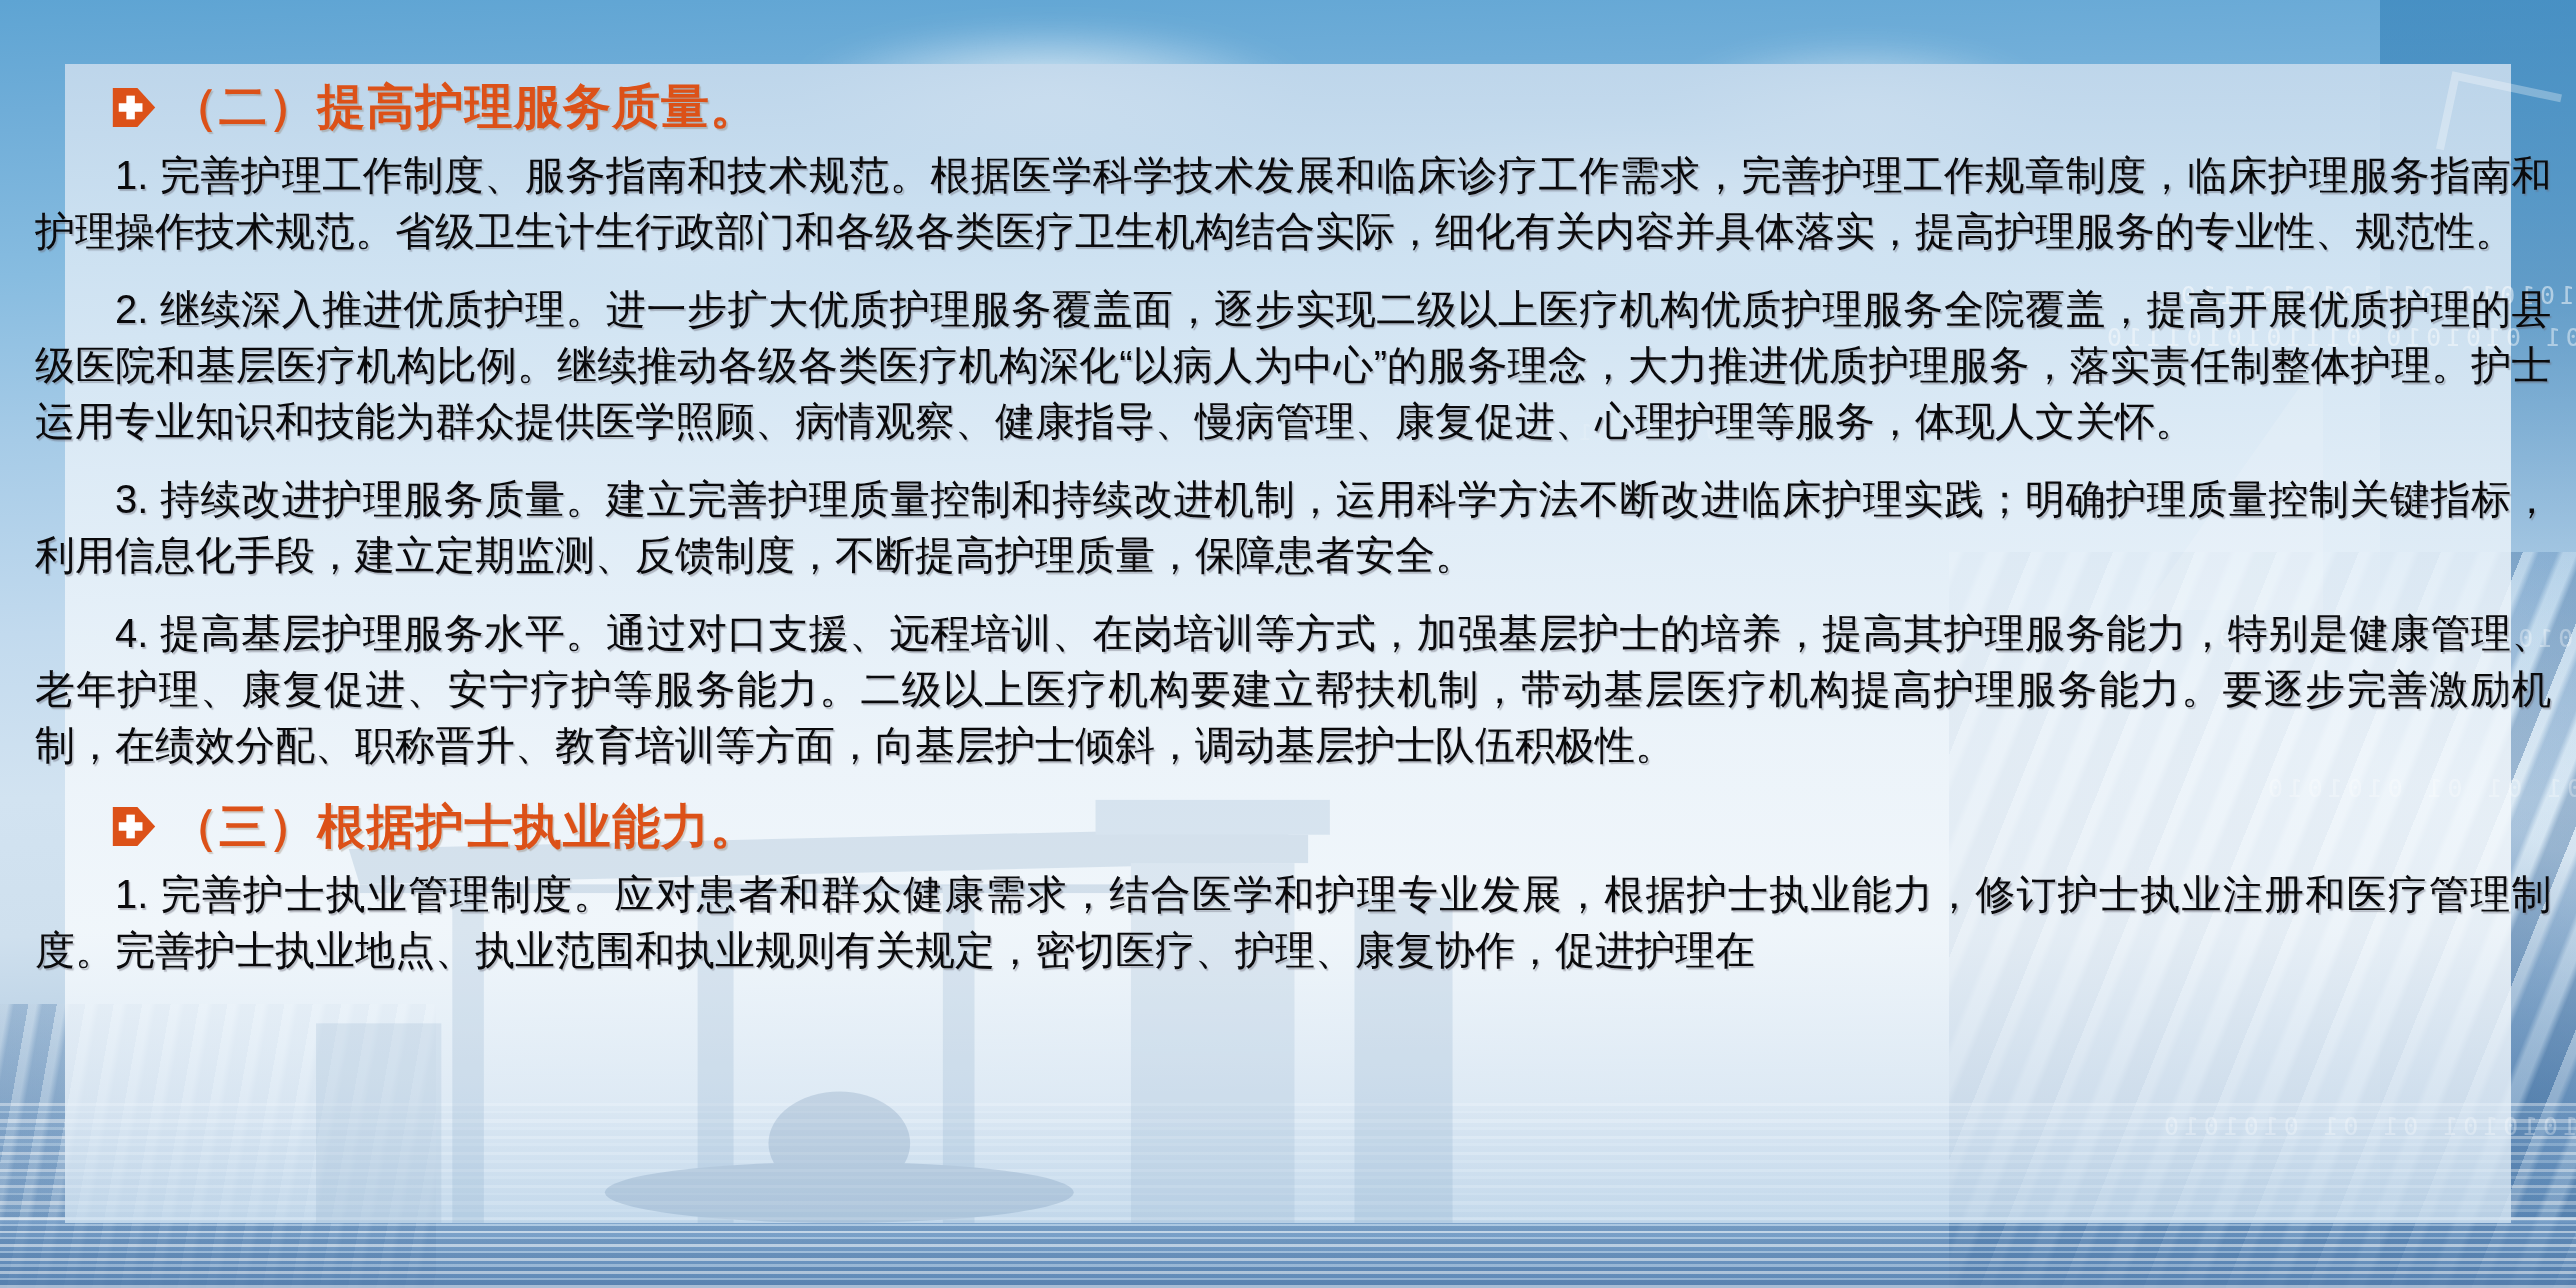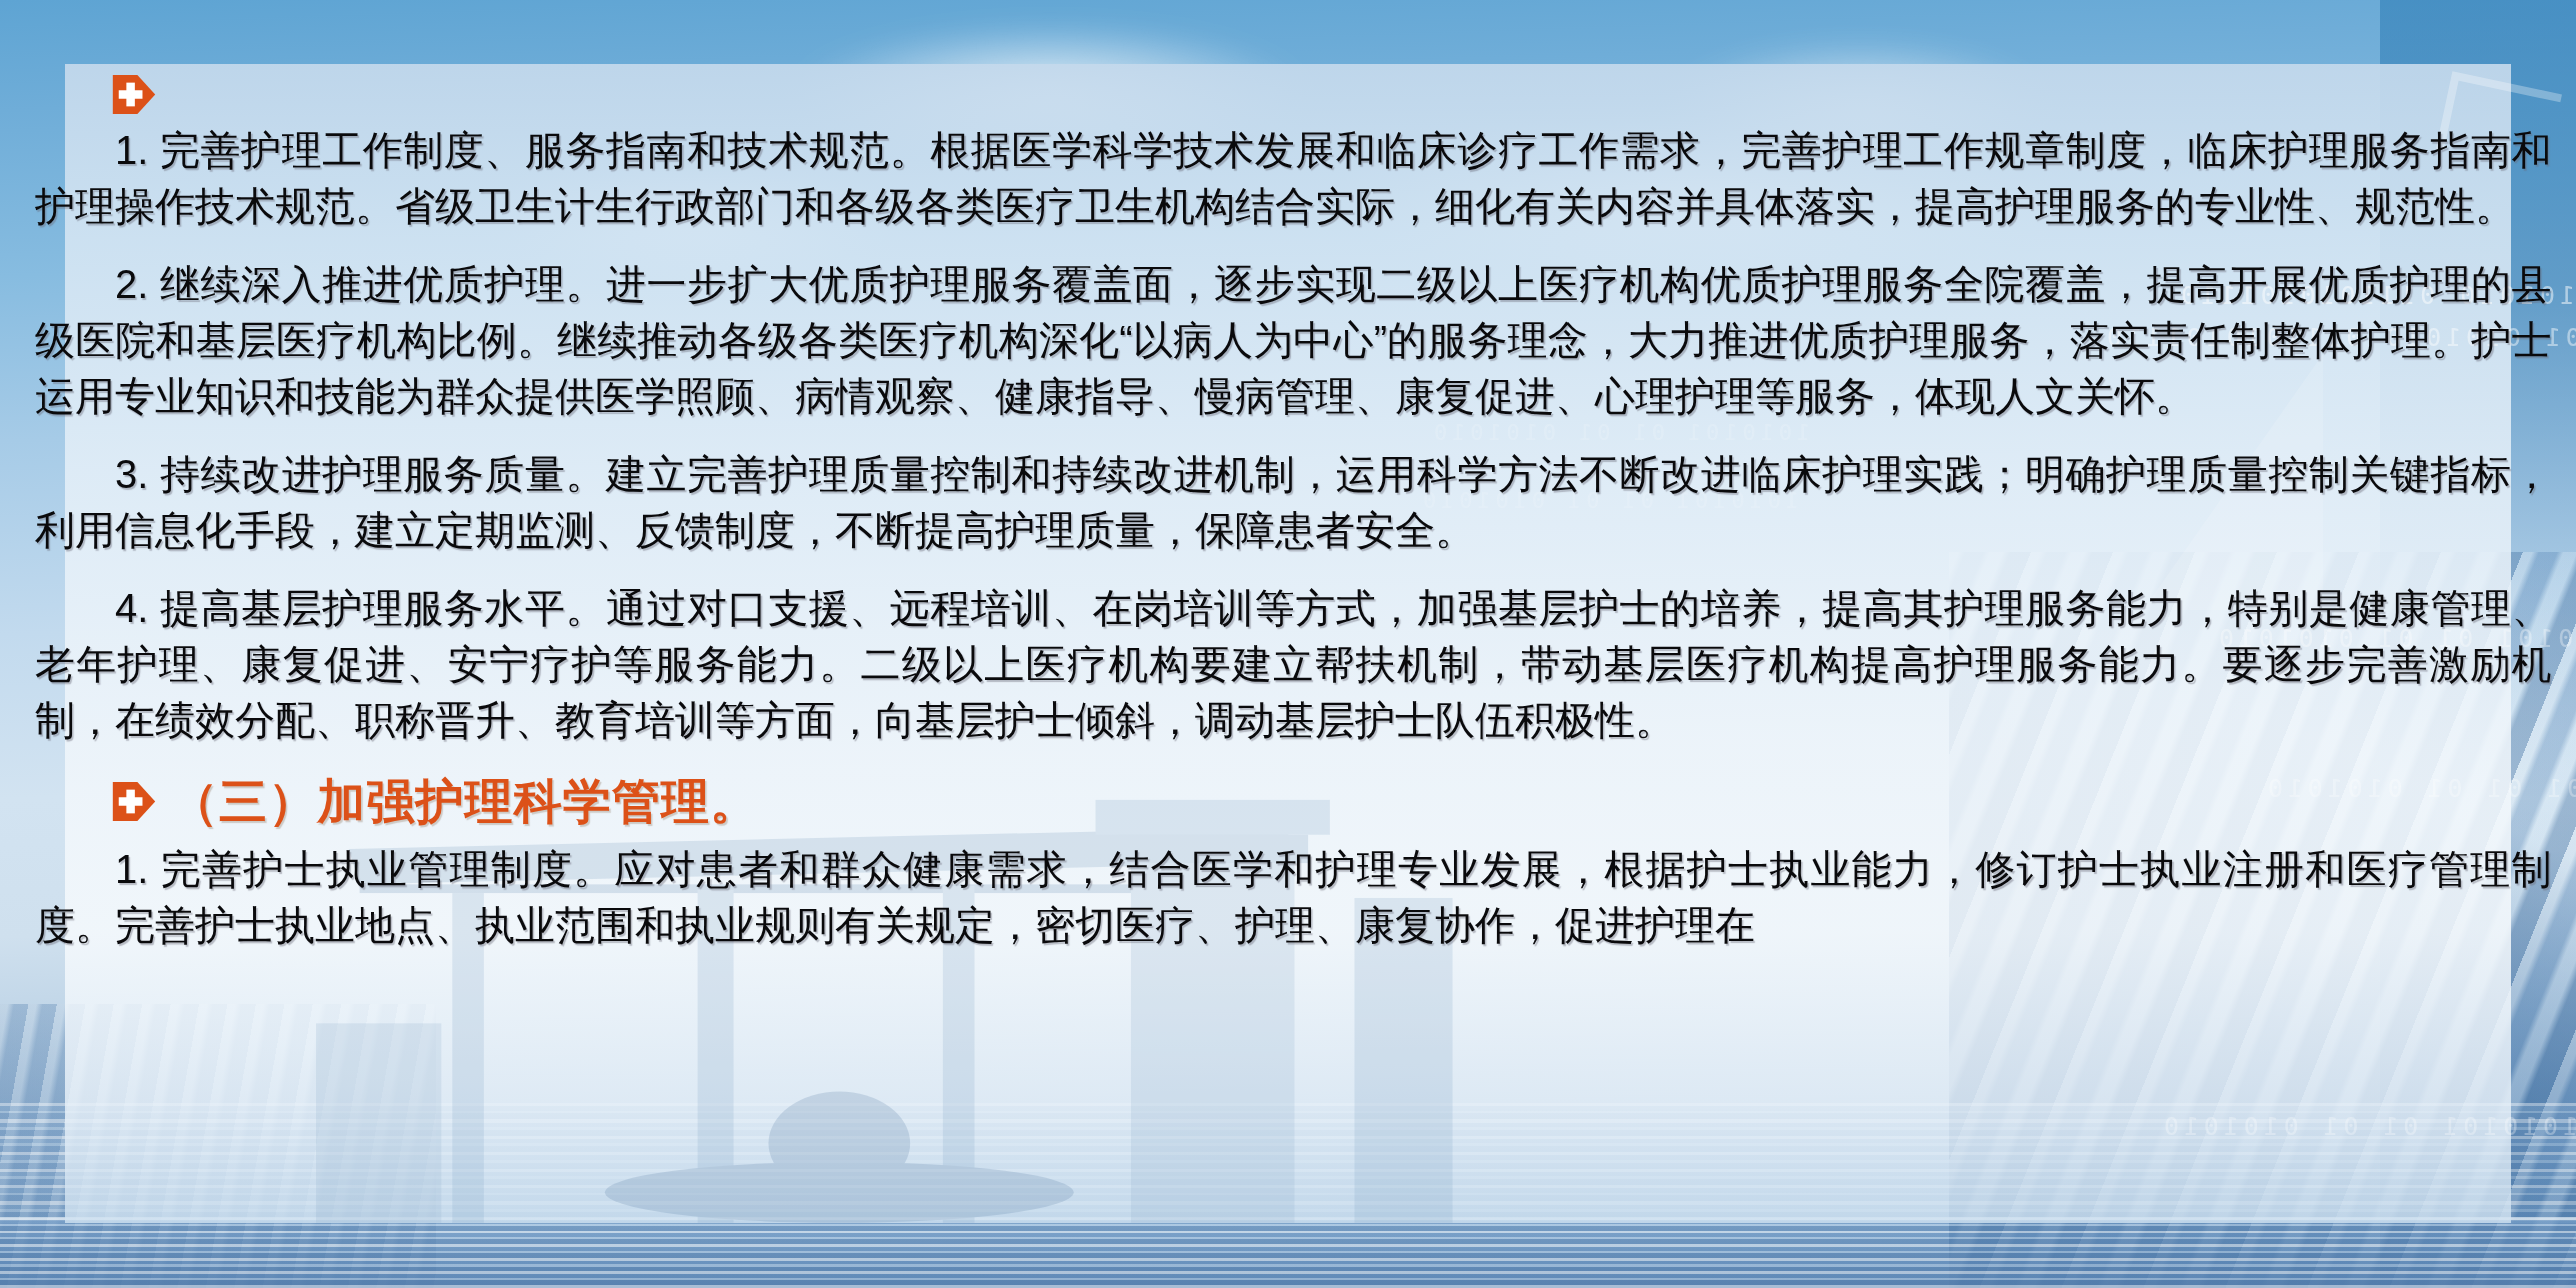--- a/index.html
+++ b/index.html
@@ -142,33 +142,34 @@
   <div class="arrow-shape2"></div>
 
   <div class="content">
 
     <div class="heading">
       <svg class="bullet" viewBox="0 0 100 92">
         <polygon points="0,0 58,0 100,46 58,92 0,92" fill="#DC5118"></polygon>
         <rect x="14" y="36" width="56" height="20" fill="#ffffff"></rect>
         <rect x="32" y="18" width="20" height="56" fill="#ffffff"></rect>
       </svg>
+      <span>（二）提高护理服务质量。</span>
     </div>
 
     <p class="para">1. 完善护理工作制度、服务指南和技术规范。根据医学科学技术发展和临床诊疗工作需求，完善护理工作规章制度，临床护理服务指南和护理操作技术规范。省级卫生计生行政部门和各级各类医疗卫生机构结合实际，细化有关内容并具体落实，提高护理服务的专业性、规范性。</p>
     <p class="para">2. 继续深入推进优质护理。进一步扩大优质护理服务覆盖面，逐步实现二级以上医疗机构优质护理服务全院覆盖，提高开展优质护理的县级医院和基层医疗机构比例。继续推动各级各类医疗机构深化“以病人为中心”的服务理念，大力推进优质护理服务，落实责任制整体护理。护士运用专业知识和技能为群众提供医学照顾、病情观察、健康指导、慢病管理、康复促进、心理护理等服务，体现人文关怀。</p>
     <p class="para">3. 持续改进护理服务质量。建立完善护理质量控制和持续改进机制，运用科学方法不断改进临床护理实践；明确护理质量控制关键指标，利用信息化手段，建立定期监测、反馈制度，不断提高护理质量，保障患者安全。</p>
     <p class="para">4. 提高基层护理服务水平。通过对口支援、远程培训、在岗培训等方式，加强基层护士的培养，提高其护理服务能力，特别是健康管理、老年护理、康复促进、安宁疗护等服务能力。二级以上医疗机构要建立帮扶机制，带动基层医疗机构提高护理服务能力。要逐步完善激励机制，在绩效分配、职称晋升、教育培训等方面，向基层护士倾斜，调动基层护士队伍积极性。</p>
 
     <div class="heading second">
       <svg class="bullet" viewBox="0 0 100 92">
         <polygon points="0,0 58,0 100,46 58,92 0,92" fill="#DC5118"></polygon>
         <rect x="14" y="36" width="56" height="20" fill="#ffffff"></rect>
         <rect x="32" y="18" width="20" height="56" fill="#ffffff"></rect>
       </svg>
-      <span>（三）加强护理科学管理。</span>
+      <span>（三）根据护士执业能力。</span>
     </div>
 
     <p class="para">1. 完善护士执业管理制度。应对患者和群众健康需求，结合医学和护理专业发展，根据护士执业能力，修订护士执业注册和医疗管理制度。完善护士执业地点、执业范围和执业规则有关规定，密切医疗、护理、康复协作，促进护理在</p>
 
   </div>
 </div>
 
 
 </body></html>

